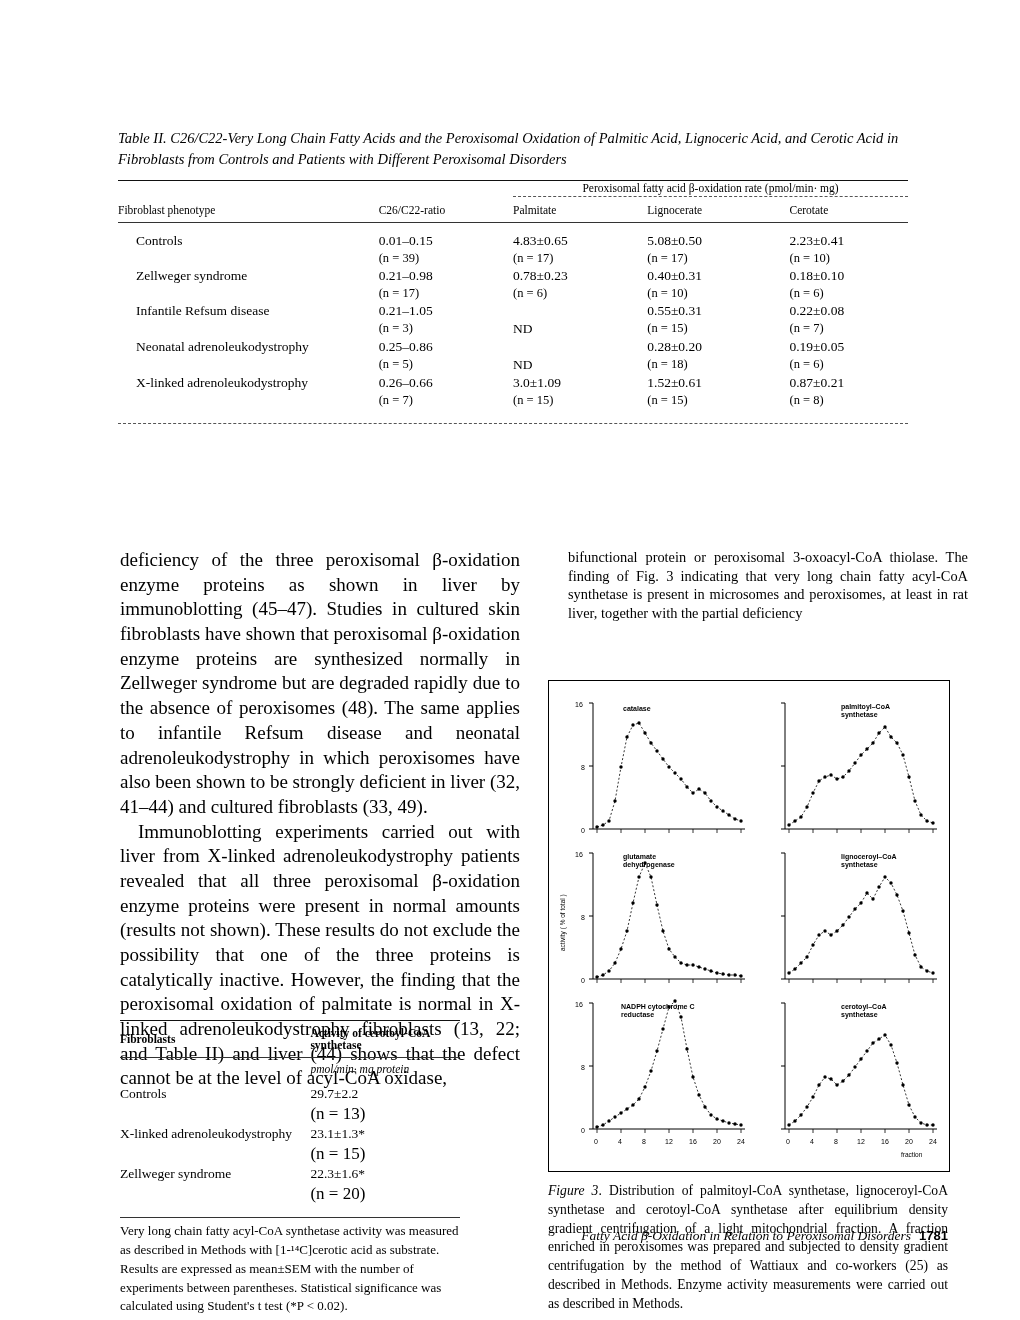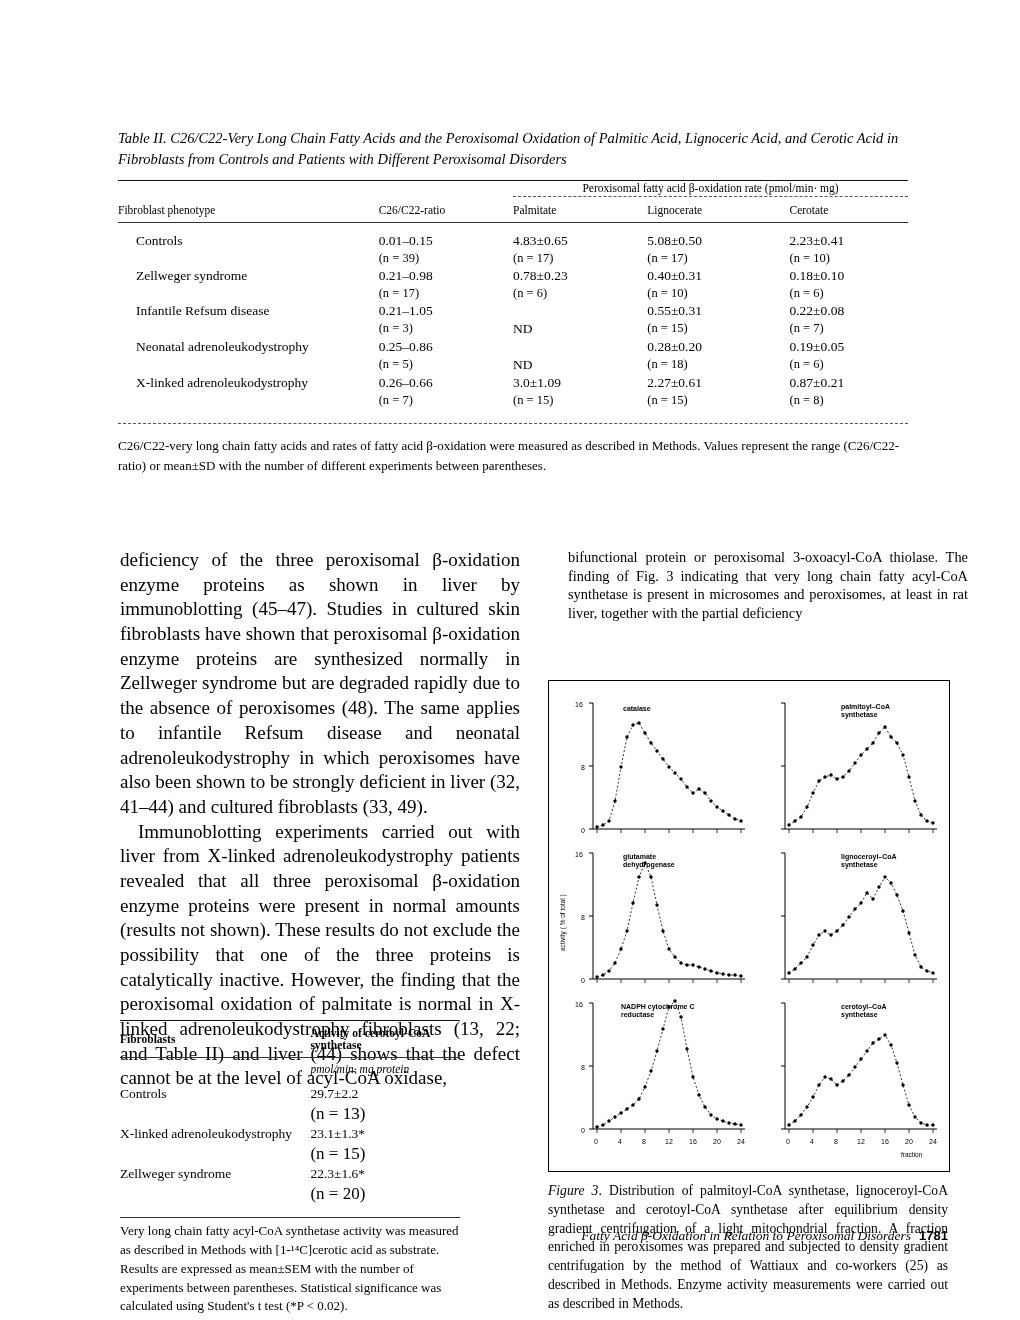--- a/index.html
+++ b/index.html
@@ -282,36 +282,35 @@
         <td class="sub">(n = 5)</td>
         <td>ND</td>
         <td class="sub">(n = 18)</td>
         <td class="sub">(n = 6)</td>
       </tr>
 
       <tr>
         <td class="pheno">X-linked adrenoleukodystrophy</td>
         <td>0.26–0.66</td>
         <td>3.0±1.09</td>
-        <td>2.27±0.61</td>
+        <td>1.52±0.61</td>
         <td>0.87±0.21</td>
       </tr>
       <tr>
         <td class="pheno"></td>
         <td class="sub">(n = 7)</td>
         <td class="sub">(n = 15)</td>
         <td class="sub">(n = 15)</td>
         <td class="sub">(n = 8)</td>
       </tr>
     </tbody>
       </table>
 
     <div class="rule-dash" style="margin-top:14px;"></div>
 
-    <div class="tbl-footnote">C26/C22-very long chain fatty acids and rates of fatty acid β-oxidation were measured as described in Methods. Values represent the range (C26/C22-ratio) or mean±SD with the number of different experiments between parentheses.</div>
   </div>
 
   <div id="col-left">
     <p class="para">deficiency of the three peroxisomal β-oxidation enzyme proteins as shown in liver by immunoblotting (45–47). Studies in cultured skin fibroblasts have shown that peroxisomal β-oxidation enzyme proteins are synthesized normally in Zellweger syndrome but are degraded rapidly due to the absence of peroxisomes (48). The same applies to infantile Refsum disease and neonatal adrenoleukodystrophy in which peroxisomes have also been shown to be strongly deficient in liver (32, 41–44) and cultured fibroblasts (33, 49).</p>
     <p class="para">Immunoblotting experiments carried out with liver from X-linked adrenoleukodystrophy patients revealed that all three peroxisomal β-oxidation enzyme proteins were present in normal amounts (results not shown). These results do not exclude the possibility that one of the three proteins is catalytically inactive. However, the finding that the peroxisomal oxidation of palmitate is normal in X-linked adrenoleukodystrophy fibroblasts (13, 22; and Table II) and liver (44) shows that the defect cannot be at the level of acyl-CoA oxidase,</p>
   </div>
 
   <div id="col-right">
     <p class="para">bifunctional protein or peroxisomal 3-oxoacyl-CoA thiolase. The finding of Fig. 3 indicating that very long chain fatty acyl-CoA synthetase is present in microsomes and peroxisomes, at least in rat liver, together with the partial deficiency</p>
   </div>

